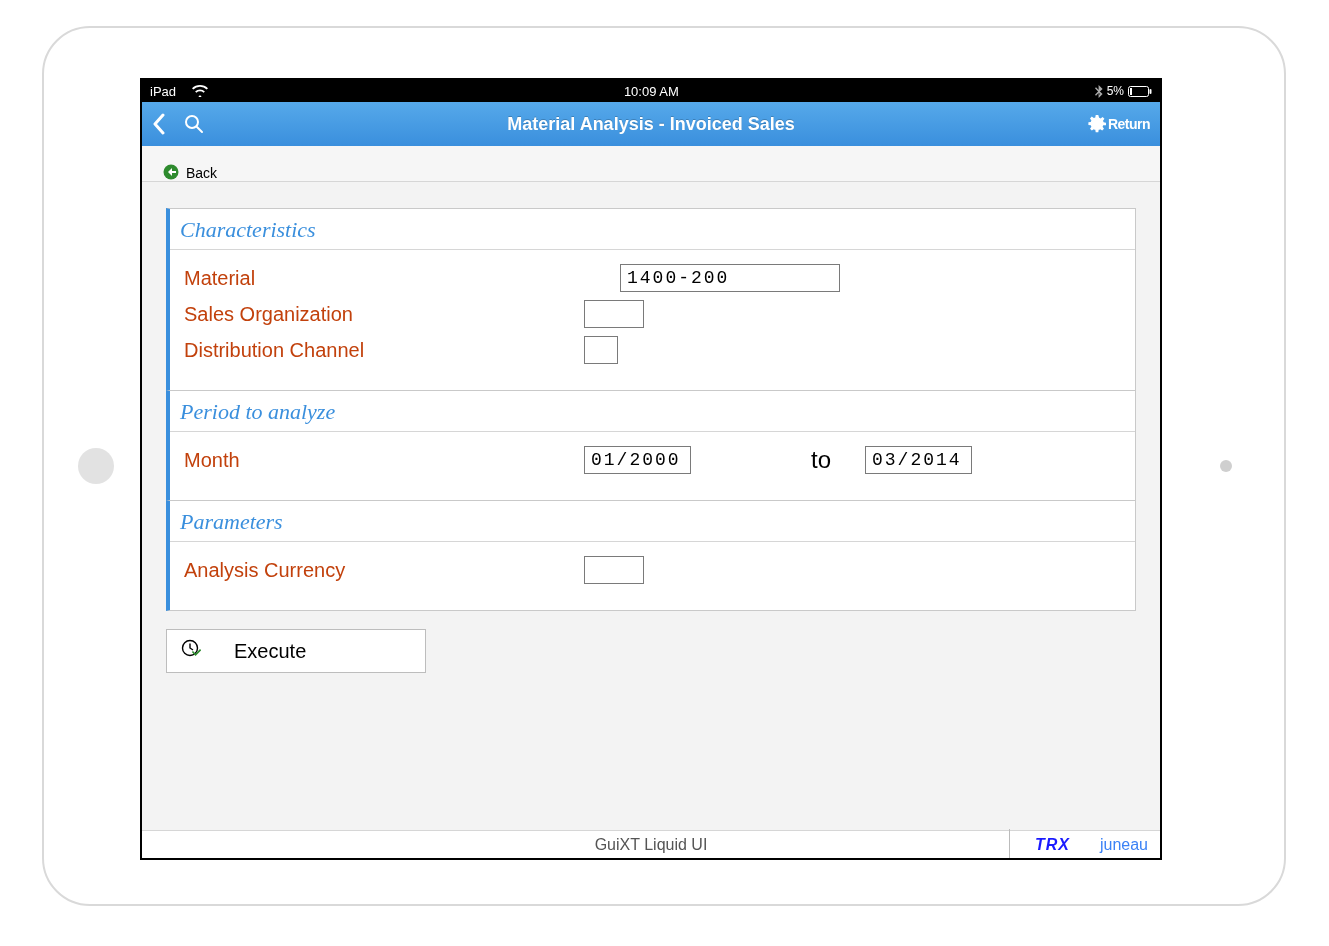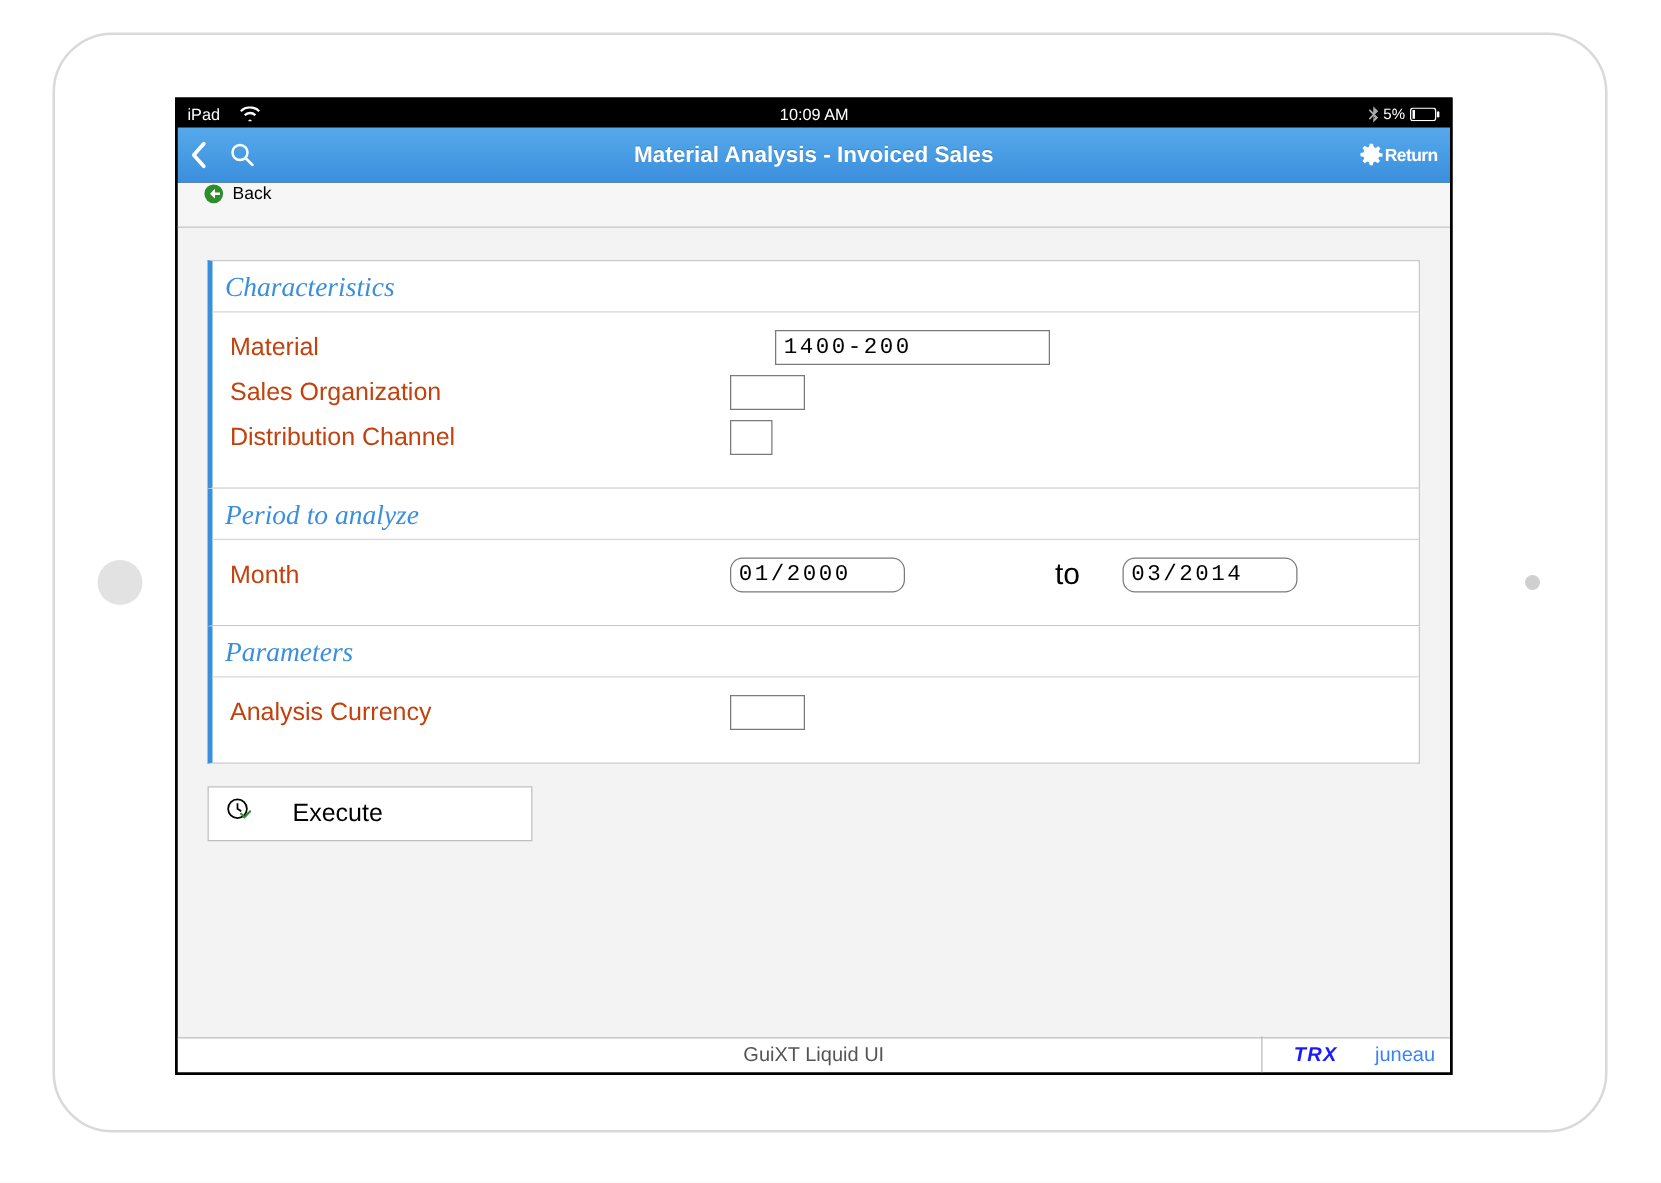--- a/index.html
+++ b/index.html
@@ -88,21 +88,21 @@
   .nav-right { display: flex; align-items: center; }
   .nav-return {
     font-size: 14px; font-weight: 600;
     letter-spacing: -0.5px;
   }
   .subtoolbar {
     height: 36px;
     background: #f6f6f6;
     border-bottom: 1px solid #d6d6d6;
     display: flex;
-    align-items: flex-start;
+    align-items: flex-end;
     padding: 0 20px;
     gap: 6px;
   }
   .back-icon svg { display:block; }
   .subtoolbar .back-label { font-size: 14px; color: #000; }
   .content {
     background: #f3f3f3;
     height: calc(100% - 22px - 44px - 36px - 28px);
     padding: 26px 24px 10px 24px;
     overflow: hidden;
@@ -140,21 +140,21 @@
     padding: 2px 6px;
     font-family: "Courier New", monospace;
     font-size: 18px;
     letter-spacing: 2px;
     height: 28px;
     background: #fff;
   }
   .form-input { width: 220px; margin-left: 36px; }
   .form-input-small { width: 60px; }
   .form-input-mini { width: 34px; }
-  .form-input-date { width: 140px; border-radius: 10px; }
+  .form-input-date { width: 107px; }
   .to-label { margin: 0 34px 0 120px; font-size: 24px; }
   .exec-btn {
     margin-top: 18px;
     width: 260px;
     height: 44px;
     border: 1px solid #bdbdbd;
     background: #fff;
     display: flex;
     align-items: center;
     padding: 0 14px;

